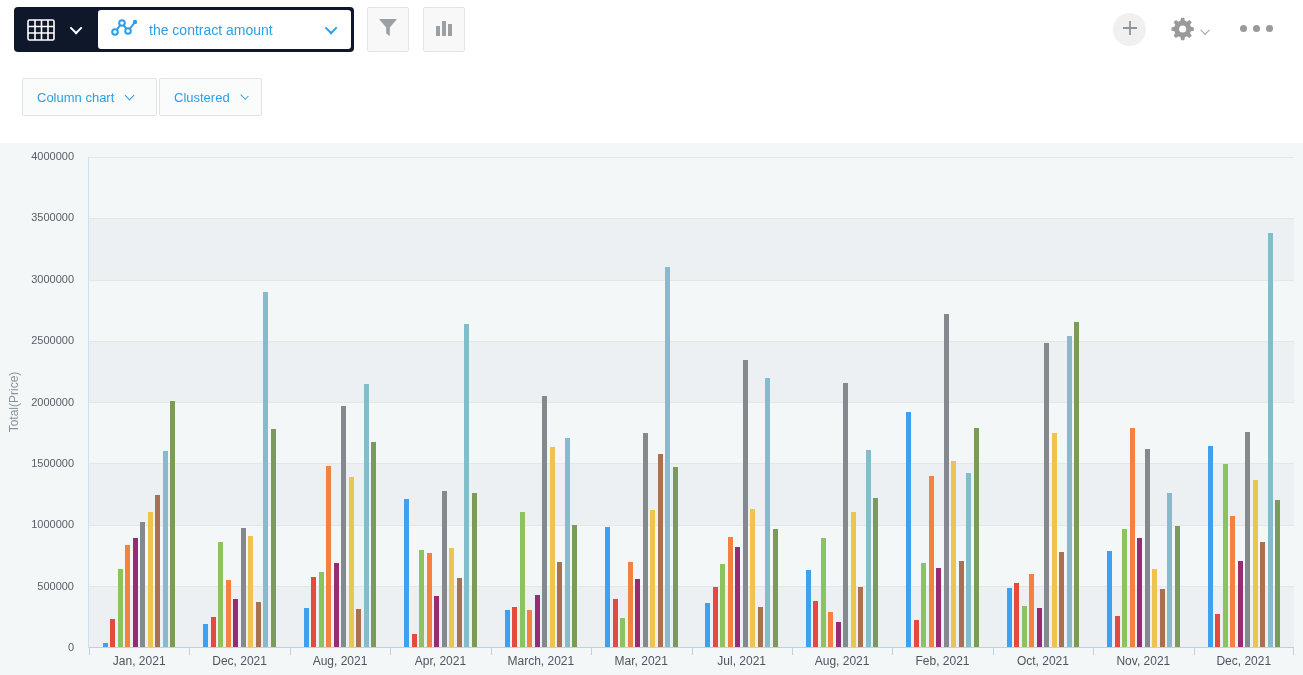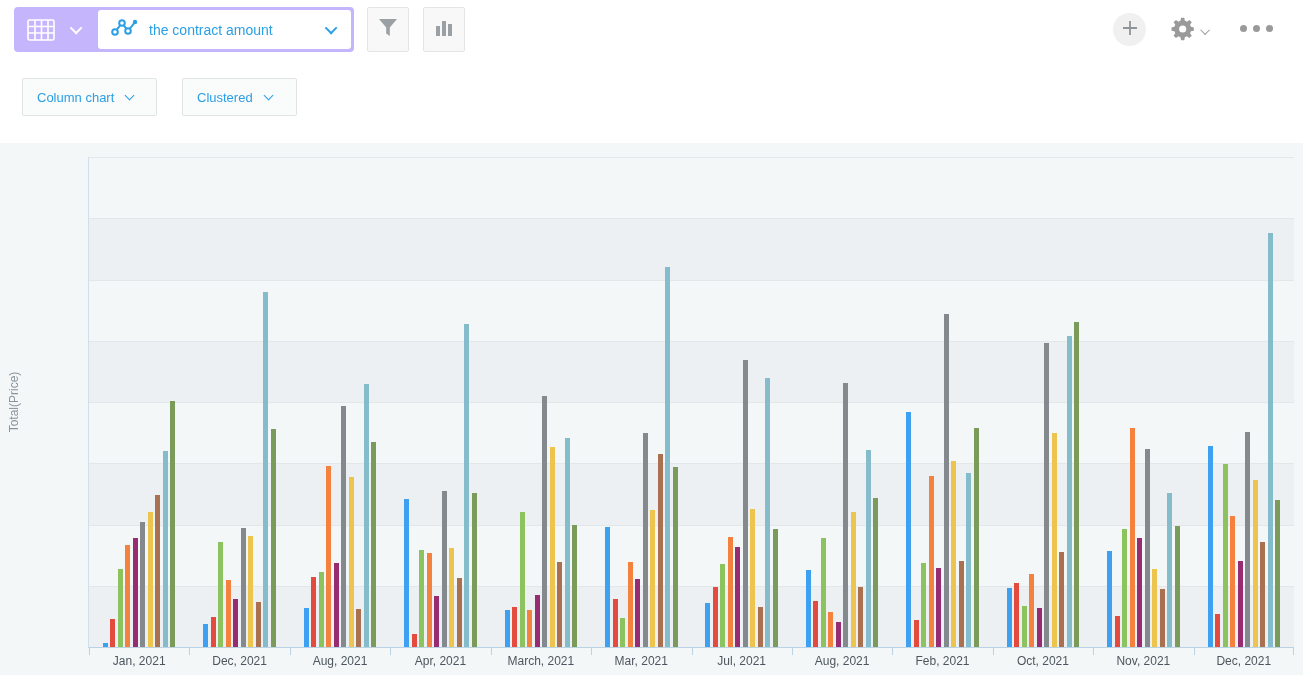--- a/index.html
+++ b/index.html
@@ -2,21 +2,21 @@
 <html><head>
 <meta charset="utf-8">
 <style>
   * { box-sizing: border-box; margin: 0; padding: 0; }
   html,body { width:1303px; height:675px; }
   body { font-family: "Liberation Sans", sans-serif; background:#fff; overflow:hidden; position:relative; }
 
   
   .toolbar { position:absolute; left:0; top:0; width:1303px; height:62px; background:#fff; }
   .picker { position:absolute; left:14px; top:7px; height:45px; width:340px;
-            background:#c4b5fd; border-radius:4px; display:flex; align-items:center; }
+            background:#0f172a; border-radius:4px; display:flex; align-items:center; }
   .picker .tbl-ic { padding:0 10px 0 13px; display:flex; align-items:center; }
   .chev { display:inline-block; width:9px; height:9px; border-left:2px solid currentColor;
           border-bottom:2px solid currentColor; transform:rotate(-45deg) translateY(-2px); }
   .picker .chev-white { color:#fff; margin:0 16px 0 8px; }
   .picker-inner { flex:1; height:39px; margin-right:3px; background:#fff; border-radius:3px;
                   display:flex; align-items:center; padding:0 12px; gap:9px; }
   .picker-inner .lbl { color:#2B9FE5; font-size:14px; flex:1; }
   .picker-inner .chev-blue { color:#2B9FE5; margin-right:2px; }
 
   .sq-btn { position:absolute; top:7px; width:42px; height:45px; background:#f8f8f8;
@@ -31,21 +31,21 @@
   .chev-gray { color:#9a9a9a; width:7px; height:7px; border-width:1.6px; }
   .dots { position:absolute; left:1240px; top:25px; display:flex; gap:6px; cursor:pointer; }
   .dots i { width:7px; height:7px; border-radius:50%; background:#9a9a9a; }
 
   
   .dd-btn { position:absolute; top:78px; height:38px; background:#fafbfb; border:1px solid #e1e4e6;
             border-radius:2px; color:#2B9FE5; font-size:13px; display:flex; align-items:center;
             padding:0 14px; gap:12px; cursor:pointer; }
   .dd-btn .chev { width:7px; height:7px; border-width:1.6px; transform:rotate(-45deg); margin-top:-3px; }
   .dd-type { left:22px; width:135px; }
-  .dd-variant { left:182px; width:115px; }
+  .dd-variant { left:159px; width:103px; }
 
   
   .chart-section { position:absolute; left:0; top:143px; width:1303px; height:532px; background:#f4f7f8; }
   .y-title { position:absolute; left:-36px; top:252px; width:100px; text-align:center;
              transform:rotate(-90deg); color:#8a949c; font-size:12px; }
   .y-labels { position:absolute; left:0; top:14px; width:80px; height:491px; }
   .y-labels span { position:absolute; right:6px; width:74px; text-align:right;
                    color:#565e66; font-size:11px; }
   .plot { position:absolute; left:88px; top:14px; width:1206px; height:491px;
           border-left:1px solid #cfdfeb; border-bottom:1px solid #b9d2e4; }
@@ -133,20 +133,31 @@
   <span>Column chart</span>
   <span class="chev"></span>
 </div>
 <div class="dd-btn dd-variant">
   <span>Clustered</span>
   <span class="chev"></span>
 </div>
 
 <div class="chart-section">
   <div class="y-title">Total(Price)</div>
+  <div class="y-labels">
+      <span style="top: calc(0% - 7px);">4000000</span>
+      <span style="top: calc(12.5% - 7px);">3500000</span>
+      <span style="top: calc(25% - 7px);">3000000</span>
+      <span style="top: calc(37.5% - 7px);">2500000</span>
+      <span style="top: calc(50% - 7px);">2000000</span>
+      <span style="top: calc(62.5% - 7px);">1500000</span>
+      <span style="top: calc(75% - 7px);">1000000</span>
+      <span style="top: calc(87.5% - 7px);">500000</span>
+      <span style="top: calc(100% - 7px);">0</span>
+    </div>
   <div class="plot">
       <div class="band" style="top: 0%; height: 12.5%;"></div>
       <div class="band dark" style="top: 12.5%; height: 12.5%;"></div>
       <div class="band" style="top: 25%; height: 12.5%;"></div>
       <div class="band dark" style="top: 37.5%; height: 12.5%;"></div>
       <div class="band" style="top: 50%; height: 12.5%;"></div>
       <div class="band dark" style="top: 62.5%; height: 12.5%;"></div>
       <div class="band" style="top: 75%; height: 12.5%;"></div>
       <div class="band dark" style="top: 87.5%; height: 12.5%;"></div>
       <div class="bar-group" style="left: 0%; width: 8.33333%;">

